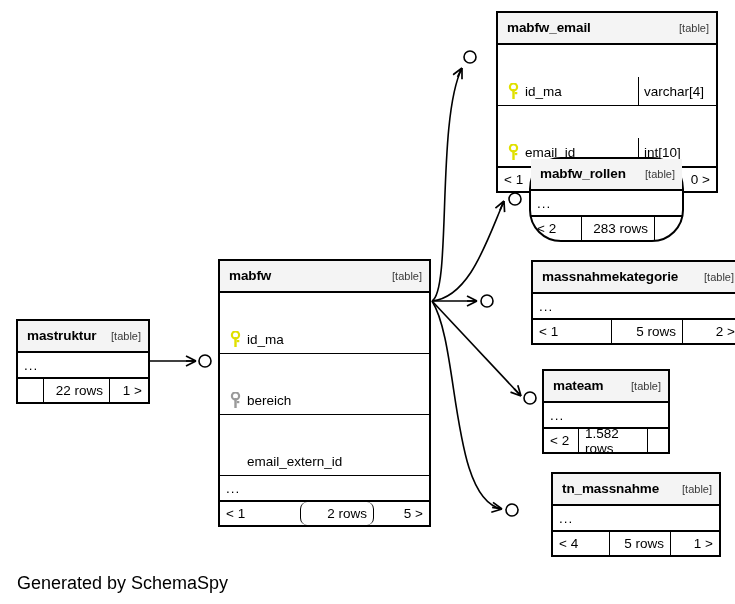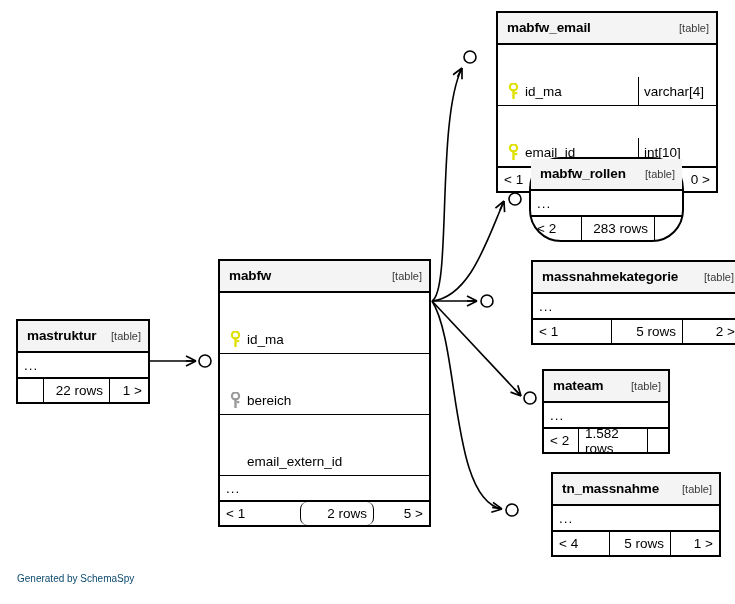--- a/index.html
+++ b/index.html
@@ -129,22 +129,22 @@
     justify-content: flex-end;
     border-left: 1px solid #000000;
     border-right: 1px solid #000000;
   }
   .foot-right { justify-content: flex-end; }
 
   .credit {
     position: absolute;
     left: 17px;
     top: 573px;
-    font-size: 10px;
-    color: #0c4a6e;
+    font-size: 18px;
+    color: #000000;
     z-index: 3;
   }
 </style>
 </head>
 <body>
 
 <svg id="edges" viewBox="0 0 735 604" width="735" height="604">
   <defs>
     <marker id="crow" markerWidth="12" markerHeight="12" refX="11" refY="6" orient="auto" markerUnits="userSpaceOnUse">
       <path d="M11,6 L1,1 M11,6 L1,11 M11,6 L1,6" stroke="#000" stroke-width="1.7" fill="none"></path>

